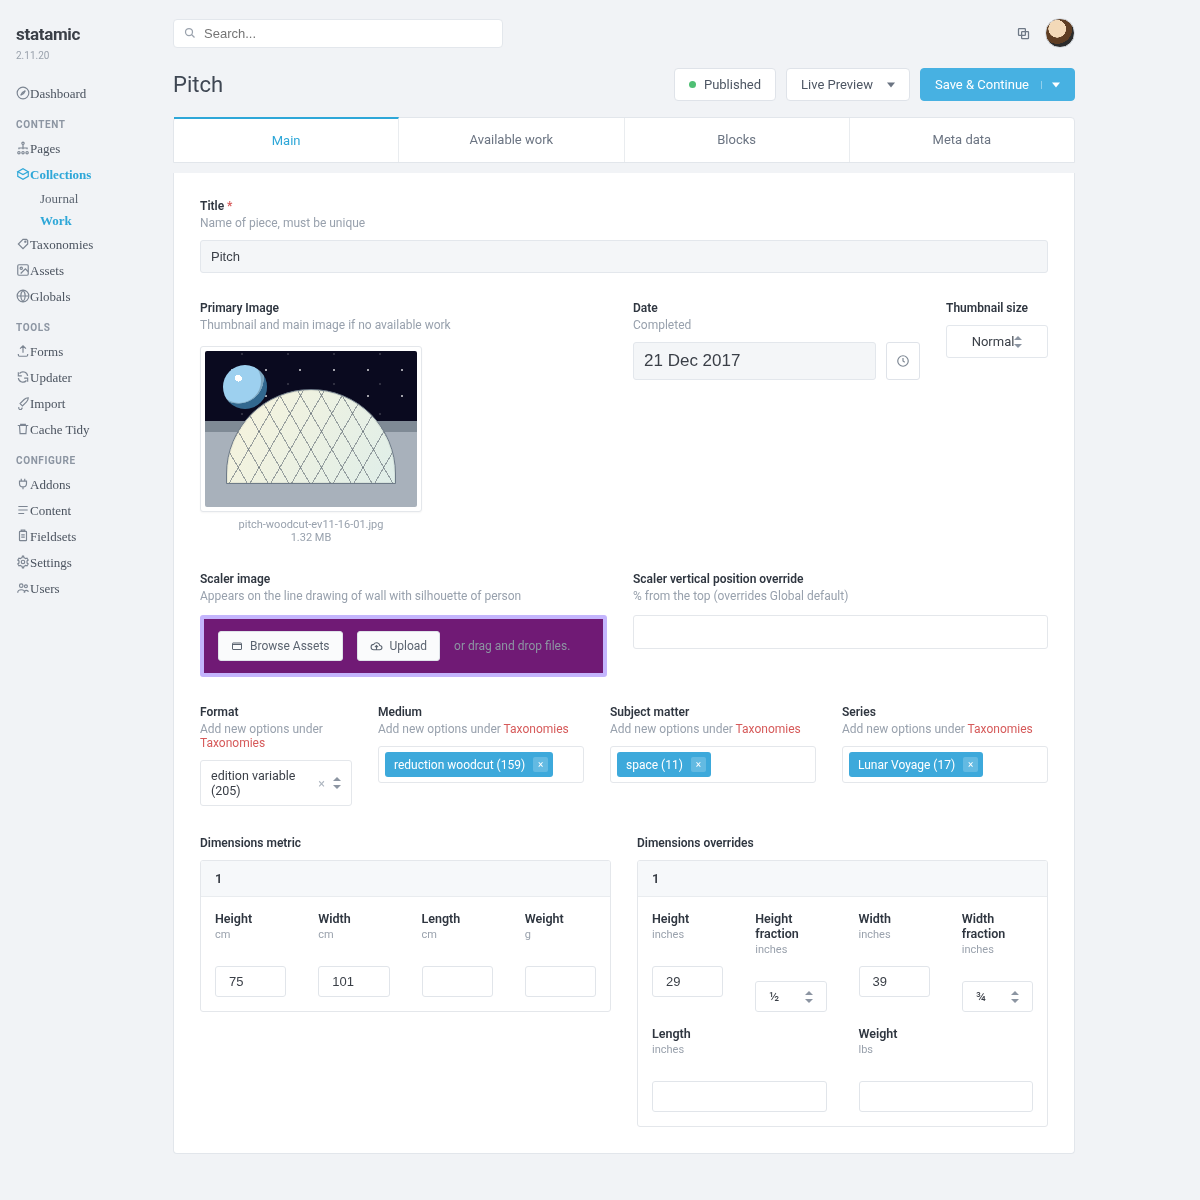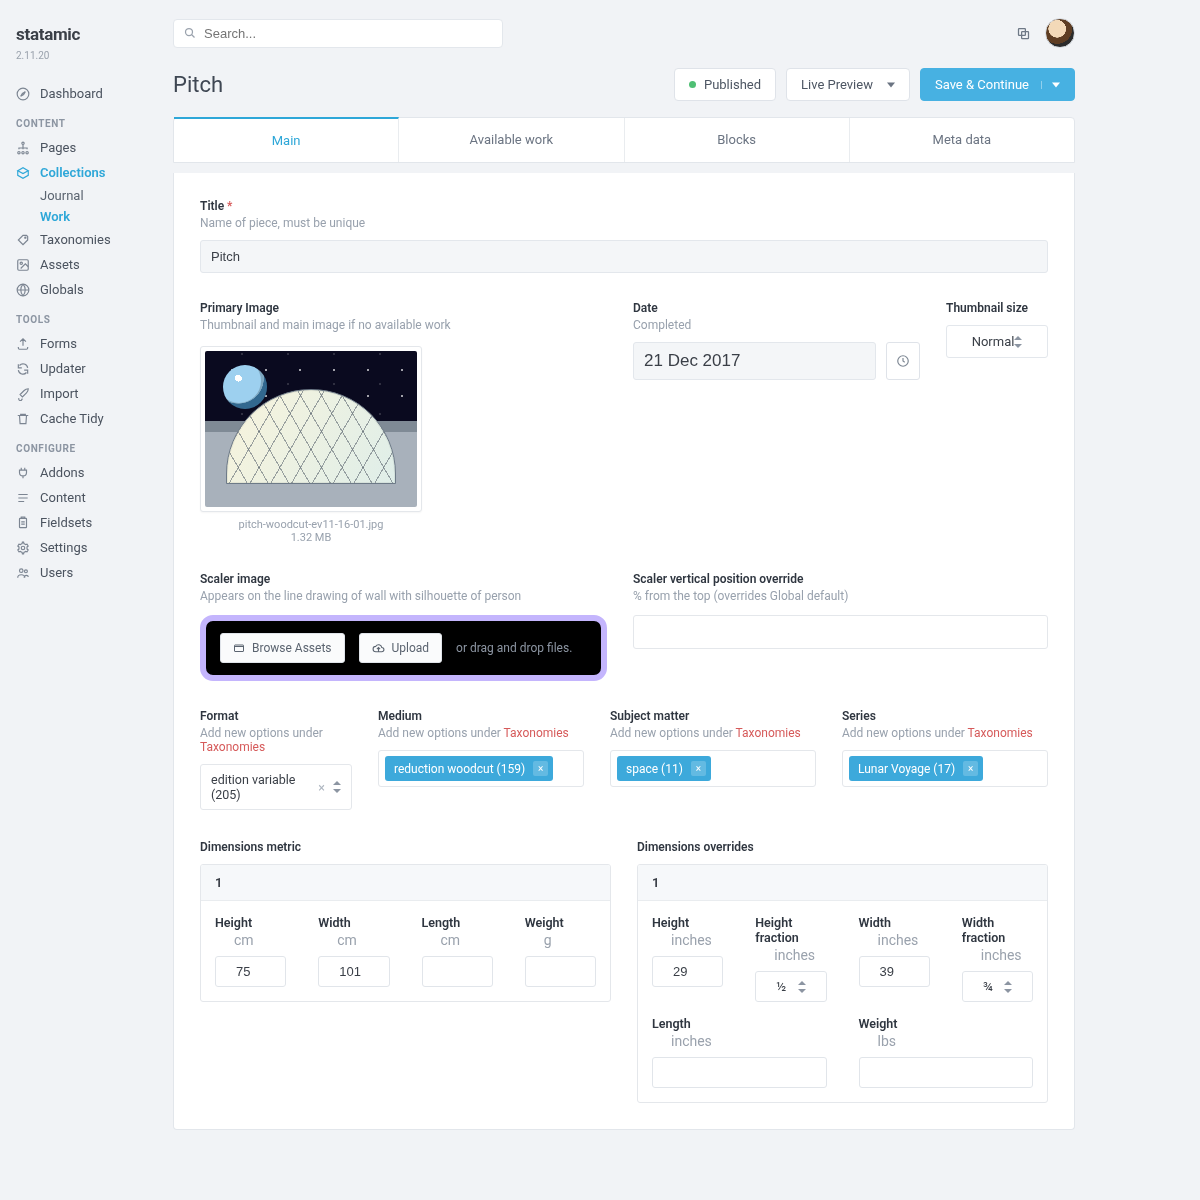--- a/index.html
+++ b/index.html
@@ -5,21 +5,21 @@
 * { box-sizing: border-box; margin: 0; padding: 0; }
 body { font-family: -apple-system, BlinkMacSystemFont, "Segoe UI", Roboto, sans-serif; background: #f1f3f6; color: #2b3037; font-size: 13px; }
 .app { display: flex; min-height: 100vh; }
 
 
 .sidebar { width: 165px; padding: 20px 0 20px 0; flex-shrink: 0; }
 .brand { display: flex; align-items: baseline; gap: 6px; padding: 4px 16px 20px; flex-direction: column; }
 .brand-name { font-weight: 700; font-size: 17px; color: #3a3f47; letter-spacing: -.3px; }
 .brand-ver { font-size: 10px; color: #9aa2ad; }
 .section-title { font-size: 10px; font-weight: 700; color: #8c95a2; letter-spacing: .6px; padding: 12px 16px 6px; text-transform: uppercase; }
-.nav-item { display: flex; align-items: flex-end; gap: 10px; padding: 5px 16px; color: #4b535f; cursor: pointer; font-size: 13px; }
+.nav-item { display: flex; align-items: flex-start; gap: 0; padding: 5px 16px; color: #4b535f; cursor: pointer; font-size: 13px; font-family: Liberation Serif, serif; }
 .nav-item.active { color: #2ea7d8; font-weight: 600; }
 .nav-item .ico { width: 14px; height: 14px; display:flex; align-items:center; justify-content:center; color:#7c8592; flex-shrink:0; }
 .nav-item.active .ico { color:#2ea7d8; }
 .nav-sub { padding-left: 40px; font-size: 13px; color:#5b6470; }
 .nav-sub.nav-item { padding-top:3px; padding-bottom:3px; }
 
 
 .main { flex: 1; padding: 18px 20px 40px 8px; max-width: 930px; }
 .topbar { display:flex; align-items:center; gap:12px; margin-bottom: 20px; }
 .search { flex:0 0 330px; background:#fff; border:1px solid #e3e7ec; border-radius:4px; display:flex; align-items:center; padding:6px 10px; gap:8px; color:#9aa2ad; }
@@ -70,21 +70,21 @@
   radial-gradient(#fff 0.6px, transparent 1px) 60px 18px/46px 30px; opacity:.7; mix-blend-mode:screen; height:45%; }
 .img-meta { text-align:center; font-size:11px; color:#98a1ad; margin-top:6px; }
 .img-meta .fn { display:block; }
 
 
 .date-row { display:flex; gap:10px; margin-top:10px; }
 .date-input { flex:1; background:#f4f6f8; border:1px solid #e3e7ec; border-radius:3px; padding:8px 10px; font-size:17px; color:#3a3f47; }
 .date-btn { width:34px; border:1px solid #dfe3e9; border-radius:3px; background:#fff; display:flex; align-items:center; justify-content:center; color:#7d8793; cursor:pointer; }
 
 
-.asset-drop { border:6px solid #c4b5fd; border-radius:13px; padding:12px 14px; display:flex; align-items:center; gap:14px; margin-top:12px; background:#000000; }
+.asset-drop { border:4px solid #c4b5fd; border-radius:3px; padding:12px 14px; display:flex; align-items:center; gap:14px; margin-top:12px; background:#701a75; }
 .mini-btn { background:#fafbfc; border:1px solid #dfe3e9; border-radius:3px; padding:7px 12px; font-size:12px; color:#5b6470; display:flex; align-items:center; gap:7px; cursor:pointer; }
 .drag-hint { font-size:12px; color:#8c95a2; }
 .empty-input { border:1px solid #e4e7eb; border-radius:3px; height:34px; margin-top:12px; width:100%; background:#fff; }
 
 
 .quad { display:flex; gap:26px; margin-top:28px; }
 .quad .col { flex:1; }
 .format-select { background:#fff; border:1px solid #e4e7eb; border-radius:3px; padding:7px 10px; display:flex; align-items:center; gap:8px; margin-top:10px; font-size:12.5px; color:#3a3f47; }
 .format-select .x { color:#aeb6c0; margin-left:2px; cursor:pointer; }
 .format-select .updown { margin-left:auto; }
@@ -92,22 +92,22 @@
 .tag { display:inline-flex; align-items:center; gap:8px; background:#3da9db; color:#fff; font-size:12px; padding:5px 5px 5px 9px; border-radius:3px; }
 .tag .tx { cursor:pointer; background:rgba(255,255,255,.2); width:15px; height:15px; border-radius:2px; display:flex; align-items:center; justify-content:center; font-size:10px; }
 
 
 .dims { display:flex; gap:26px; margin-top:30px; }
 .dim-group { flex:1; }
 .dim-card { border:1px solid #e4e7eb; border-radius:3px; margin-top:10px; overflow:hidden; }
 .dim-head { background:#f6f8fa; padding:10px 14px; font-weight:600; color:#3a3f47; border-bottom:1px solid #e9ecef; font-size:13px; }
 .dim-body { padding:14px; display:grid; grid-template-columns: repeat(4, 1fr); gap:14px 32px; }
 .dim-field label { font-size:12.5px; font-weight:600; color:#2f3640; display:block; }
-.dim-field .unit { font-size:14px; color:#9aa2ad; display:block; margin-top:2px;margin-left:19px; }
-.dim-field input, .dim-field .sel { width:100%; border:1px solid #e1e5ea; border-radius:3px; padding:7px 20px; font-size:13px; margin-top:8px; background:#fff; color:#3a3f47; }
+.dim-field .unit { font-size:11px; color:#9aa2ad; display:block; margin-top:2px; }
+.dim-field input, .dim-field .sel { width:100%; border:1px solid #e1e5ea; border-radius:3px; padding:7px 13px; font-size:13px; margin-top:25px; background:#fff; color:#3a3f47; }
 .dim-field .sel { display:flex; justify-content:space-between; align-items:center; }
 
 svg { display:block; }
 .updown { width:8px; }
 </style>
 </head>
 <body>
 
 <div class="app">
 

